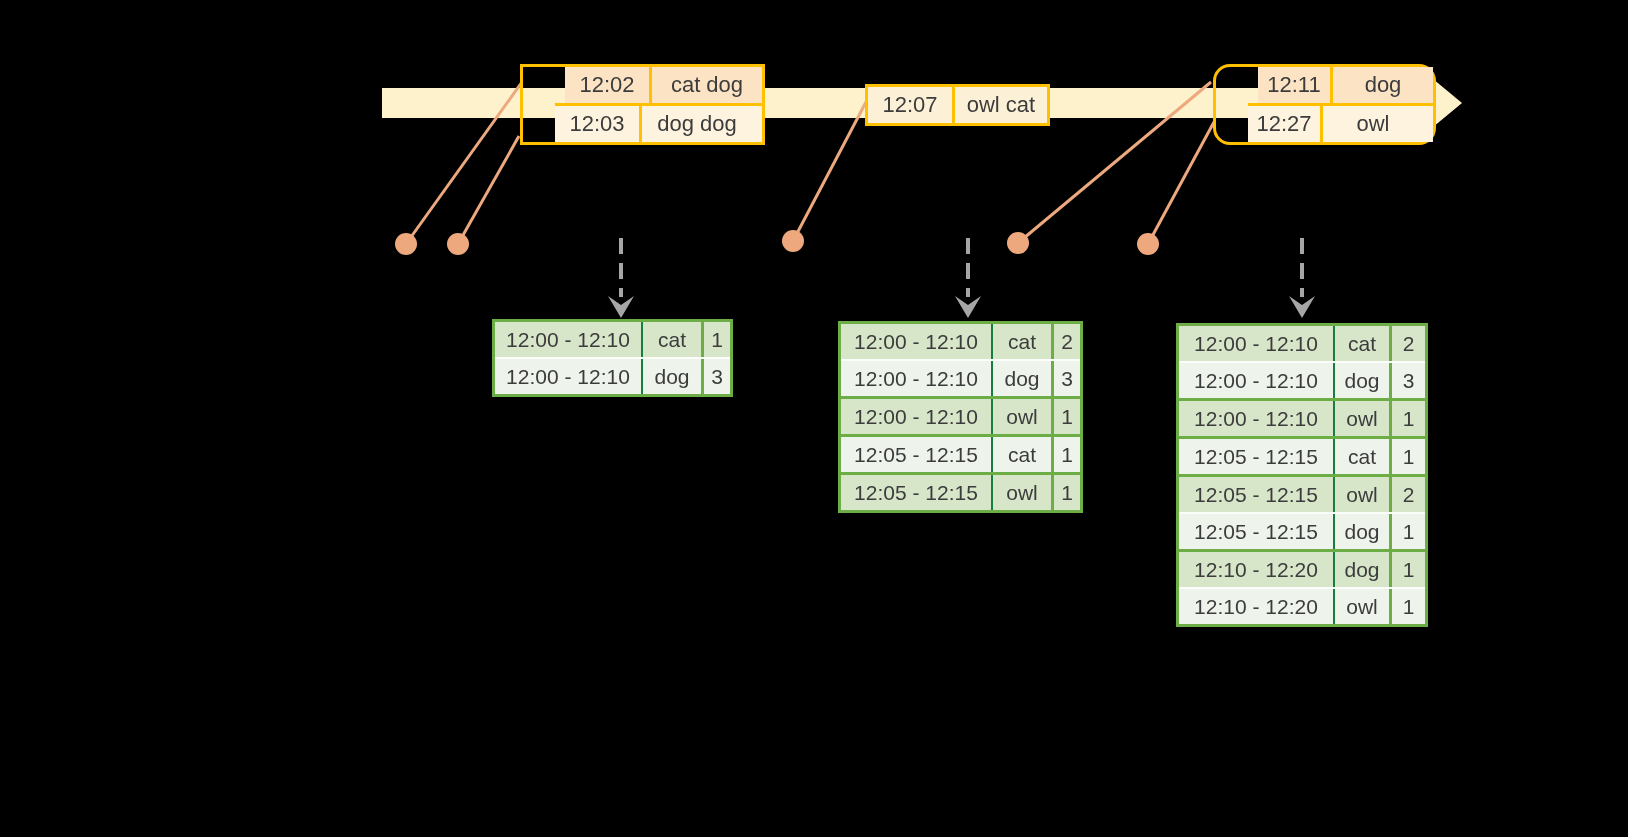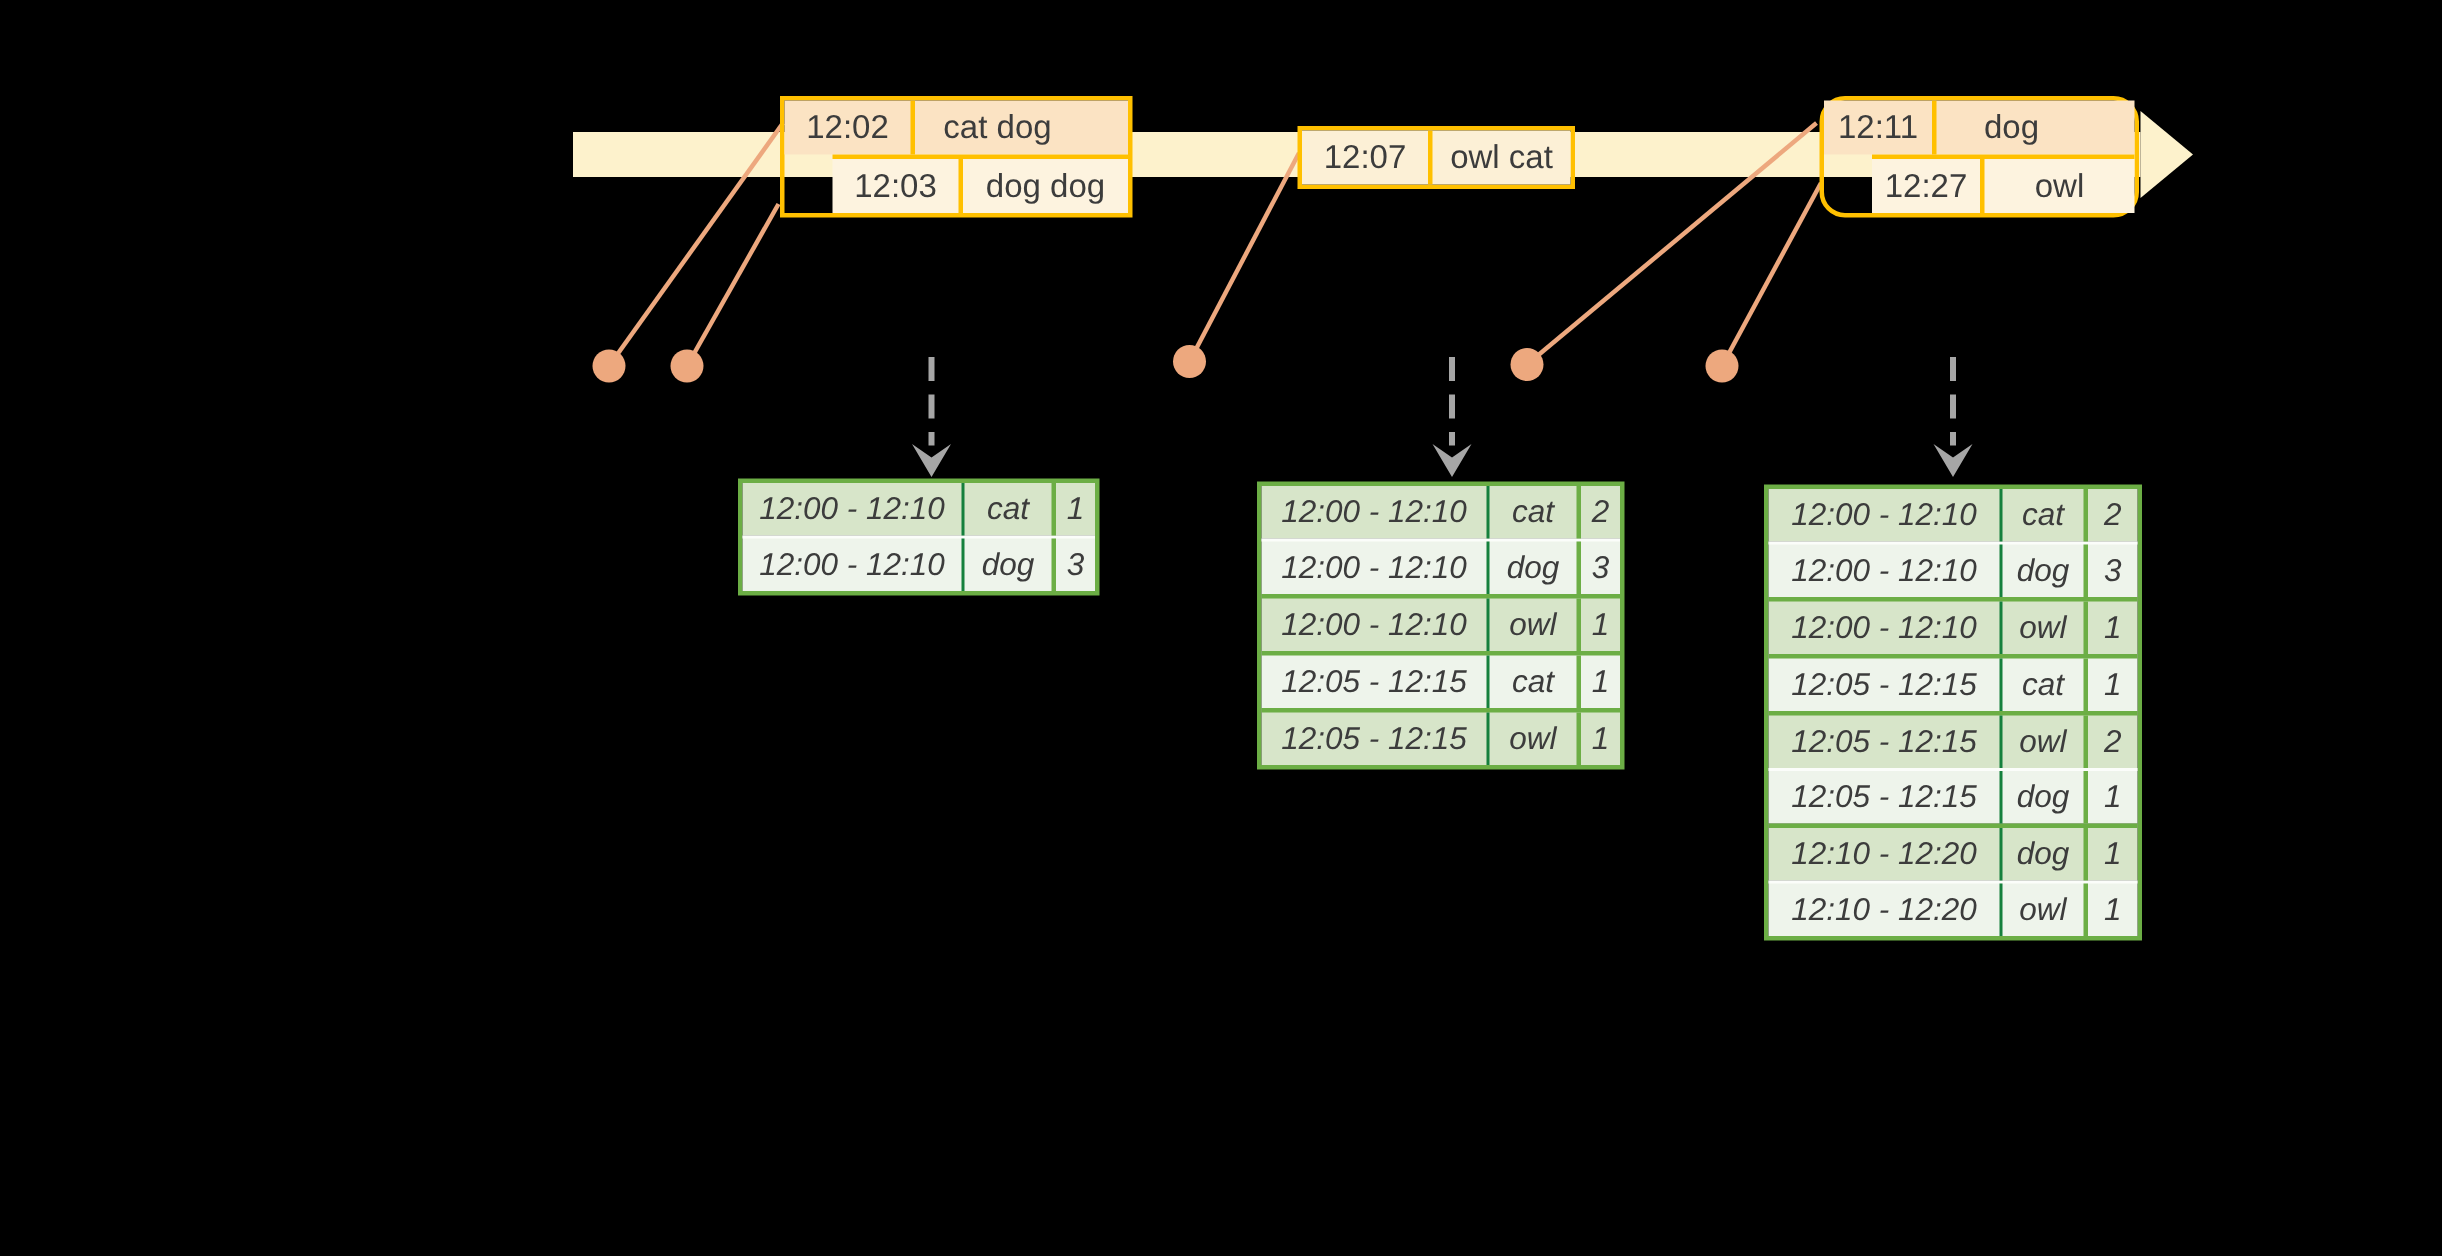--- a/index.html
+++ b/index.html
@@ -9,30 +9,30 @@
   svg.overlay{position:absolute;left:0;top:0;z-index:1;}
 
   
   .etable{position:absolute;border:3px solid var(--accent-gold);z-index:3;}
   .etr{display:flex;height:var(--rowh);}
   .etr + .etr{border-top:3px solid var(--accent-gold);}
   .etc{display:flex;align-items:center;justify-content:center;
        font-size:22px;color:var(--text);}
   .etc.time{width:var(--tcol);}
   .etc.words{width:var(--wcol);border-left:3px solid var(--accent-gold);}
-  .shade-dark{background:var(--event-row-dark);}
+  .shade-dark{background:var(--event-row-dark);margin-left:42px;}
   .shade-light{background:var(--event-row-light);margin-left:32px;}
   .shade-mid{background:var(--event-row-mid);}
   .et1{left:520px;top:64px;--tcol:84px;--wcol:110px;--rowh:36px;}
   .et2{left:865px;top:84px;--tcol:84px;--wcol:92px;--rowh:36px;}
   .et3{left:1213px;top:64px;border-radius:17px;--tcol:72px;--wcol:100px;--rowh:36px;}
 
   
   .gtable{position:absolute;border:3px solid var(--green-border);z-index:3;}
-  .gtr{display:flex;height:var(--growh);font-style:italic;}
+  .gtr{display:flex;height:var(--growh);}
   .gtr.sep-thick{border-top:3px solid var(--green-border);}
   .gtr.sep-thin{border-top:2px solid #fbfdfa;}
   .gtr.dark{background:var(--green-row-dark);}
   .gtr.light{background:var(--green-row-light);}
   .gtc{display:flex;align-items:center;justify-content:center;
        font-size:21px;color:var(--text);}
   .gtc.win{width:var(--wincol);}
   .gtc.word{width:var(--wordcol);border-left:2px solid #15803d;}
   .gtc.cnt{width:var(--cntcol);border-left:3px solid var(--green-border);}
   .gt1{left:492px;top:319px;--wincol:146px;--wordcol:58px;--cntcol:26px;--growh:35px;}

